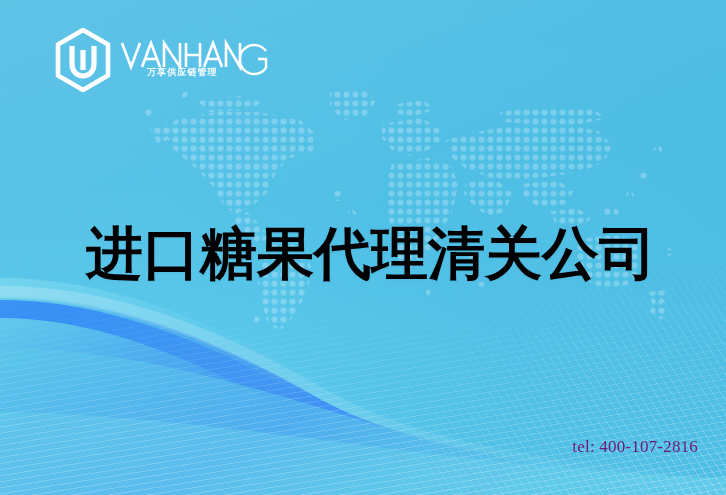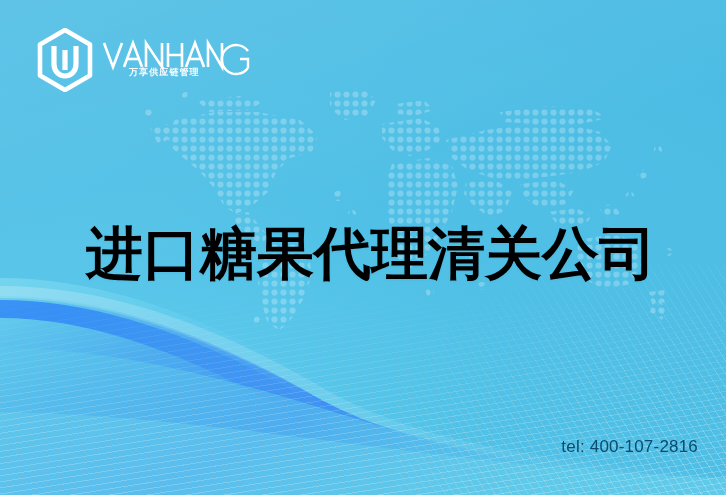--- a/index.html
+++ b/index.html
@@ -90,21 +90,21 @@
       rgba(255,255,255,0.0) 1px,
       rgba(255,255,255,0.0) 7px
     );
     -webkit-mask-image: radial-gradient(120% 120% at 100% 100%, rgba(0,0,0,1) 0%, rgba(0,0,0,0.6) 55%, rgba(0,0,0,0) 100%);
     mask-image: radial-gradient(120% 120% at 100% 100%, rgba(0,0,0,1) 0%, rgba(0,0,0,0.6) 55%, rgba(0,0,0,0) 100%);
   }
 
   
   .logo {
     position: absolute;
-    left: 34px;
+    left: 52px;
     top: 28px;
     display: flex;
     align-items: center;
     height: 64px;
   }
   .logo-mark {
     width: 62px;
     height: 64px;
     flex: none;
   }
@@ -147,24 +147,24 @@
     white-space: nowrap;
     font-family: "DejaVu Sans", "Liberation Sans", sans-serif;
     text-shadow: 0 1px 2px rgba(40,120,160,0.12);
   }
 
   
   .tel {
     position: absolute;
     right: 28px;
     bottom: 38px;
-    color: #0c4a6e;
+    color: #701a75;
     font-size: 17px;
     letter-spacing: 0.2px;
-    font-family: Liberation Sans, sans-serif;
+    font-family: Liberation Serif, serif;
     white-space: nowrap;
   }
 </style>
 </head>
 <body>
 
 <div class="banner">
 
   <div class="bg-base"></div>
 

